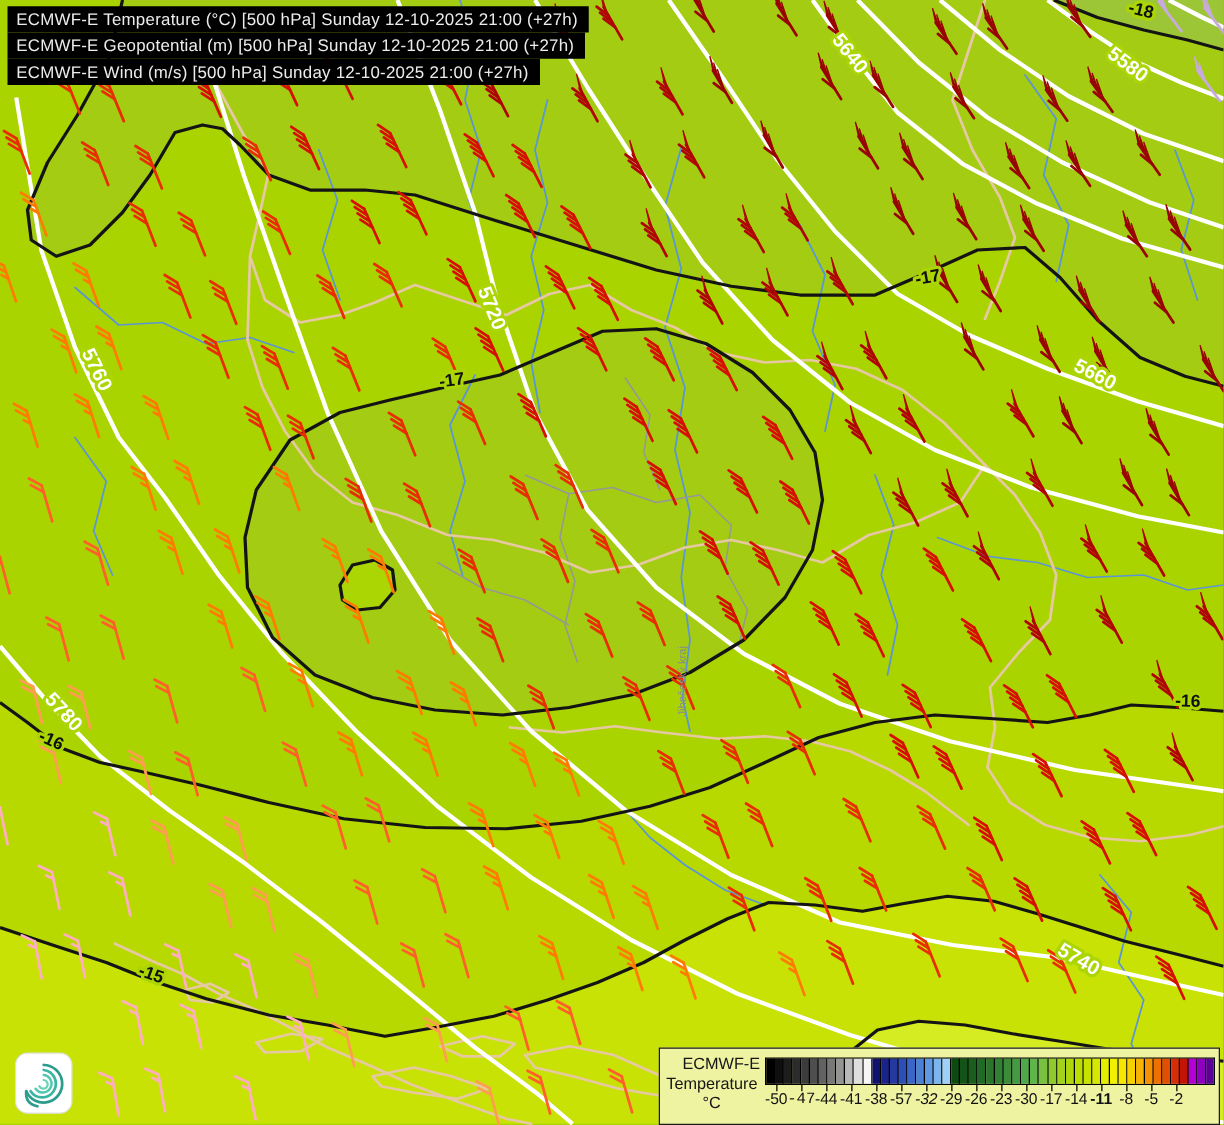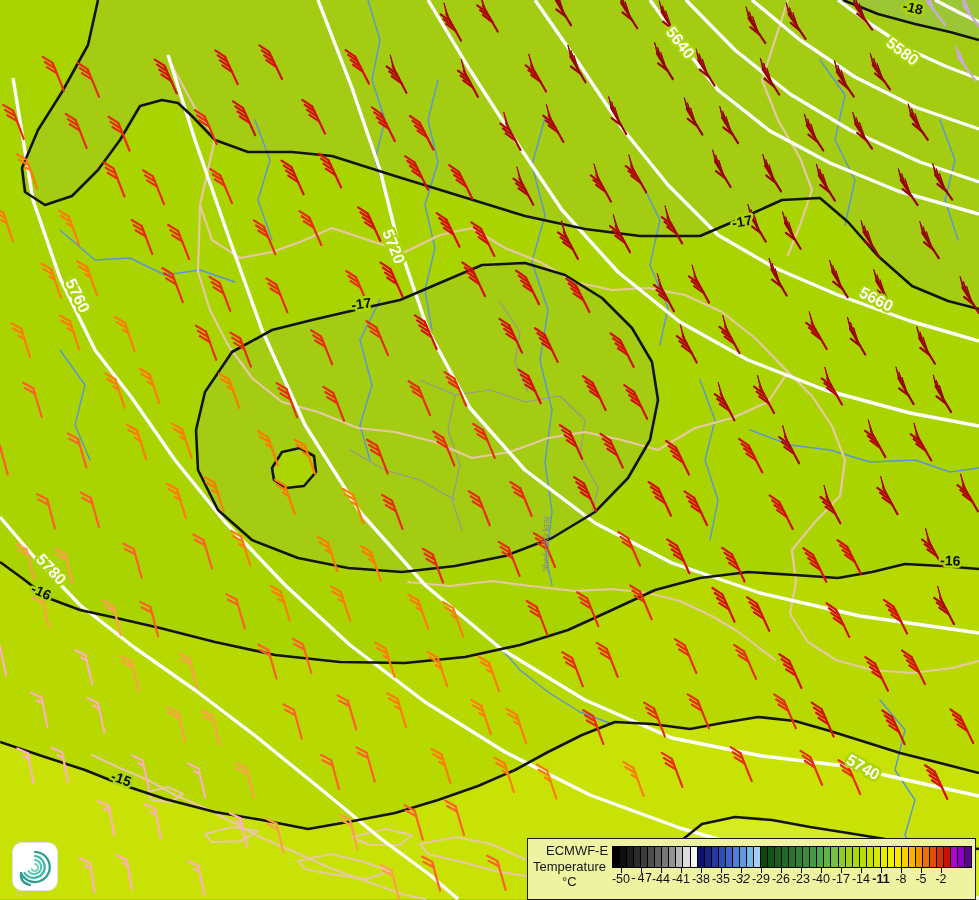--- a/index.html
+++ b/index.html
@@ -1647,20 +1647,25 @@
       <text x="0" y="0" fill="#ffffff" font-size="16" font-weight="bold" font-family="&quot;Liberation Sans&quot;,sans-serif" stroke="#abd504" stroke-width="5" paint-order="stroke" stroke-linejoin="round" transform="translate(35,560) rotate(47)">5780</text>
       <text x="0" y="0" fill="#101010" font-size="14" font-weight="bold" font-family="&quot;Liberation Sans&quot;,sans-serif" stroke="#abd504" stroke-width="5" paint-order="stroke" stroke-linejoin="round" transform="translate(902,10) rotate(14)">-18</text>
       <text x="0" y="0" fill="#101010" font-size="14" font-weight="bold" font-family="&quot;Liberation Sans&quot;,sans-serif" stroke="#abd504" stroke-width="5" paint-order="stroke" stroke-linejoin="round" transform="translate(733,228) rotate(-10)">-17</text>
       <text x="0" y="0" fill="#101010" font-size="14" font-weight="bold" font-family="&quot;Liberation Sans&quot;,sans-serif" stroke="#abd504" stroke-width="5" paint-order="stroke" stroke-linejoin="round" transform="translate(352,310) rotate(-8)">-17</text>
       <text x="0" y="0" fill="#101010" font-size="14" font-weight="bold" font-family="&quot;Liberation Sans&quot;,sans-serif" stroke="#abd504" stroke-width="5" paint-order="stroke" stroke-linejoin="round" transform="translate(30,592) rotate(25)">-16</text>
       <text x="0" y="0" fill="#101010" font-size="14" font-weight="bold" font-family="&quot;Liberation Sans&quot;,sans-serif" stroke="#abd504" stroke-width="5" paint-order="stroke" stroke-linejoin="round" transform="translate(940,565) rotate(2)">-16</text>
       <text x="0" y="0" fill="#101010" font-size="14" font-weight="bold" font-family="&quot;Liberation Sans&quot;,sans-serif" stroke="#abd504" stroke-width="5" paint-order="stroke" stroke-linejoin="round" transform="translate(110,780) rotate(20)">-15</text>
       <text fill="#8a8a8a" font-size="9" font-family="&quot;Liberation Sans&quot;,sans-serif" transform="translate(549,545) rotate(-90)" text-anchor="middle">Jihočeský kraj</text>
     </svg>
 
+  <div class="title-block">
+    <div class="title-line">ECMWF-E Temperature (°C) [500 hPa] Sunday 12-10-2025 21:00 (+27h)</div>
+    <div class="title-line">ECMWF-E Geopotential (m) [500 hPa] Sunday 12-10-2025 21:00 (+27h)</div>
+    <div class="title-line">ECMWF-E Wind (m/s) [500 hPa] Sunday 12-10-2025 21:00 (+27h)</div>
+  </div>
 
   <div class="legend">
     <div class="legend-labels">
       <div class="legend-model">ECMWF-E</div>
       <div class="legend-param">Temperature</div>
       <div class="legend-unit">°C</div>
     </div>
     <div class="legend-bar" id="legend-bar">
         <div class="legend-cell" style="background: rgb(0, 0, 0);"></div>
         <div class="legend-cell" style="background: rgb(15, 15, 15);"></div>
@@ -1719,31 +1724,31 @@
         <div class="legend-ticklabel" style="left: 76px;">-50</div>
         <div class="legend-tick" style="left: 113px;"></div>
         <div class="legend-ticklabel" style="left: 96px; font-family: Liberation Mono, monospace;">-47</div>
         <div class="legend-tick" style="left: 133px;"></div>
         <div class="legend-ticklabel" style="left: 116px;">-44</div>
         <div class="legend-tick" style="left: 153px;"></div>
         <div class="legend-ticklabel" style="left: 136px;">-41</div>
         <div class="legend-tick" style="left: 173px;"></div>
         <div class="legend-ticklabel" style="left: 156px;">-38</div>
         <div class="legend-tick" style="left: 193px;"></div>
-        <div class="legend-ticklabel" style="left: 176px;">-35</div>
+        <div class="legend-ticklabel" style="left: 176px;">-57</div>
         <div class="legend-tick" style="left: 213px;"></div>
         <div class="legend-ticklabel" style="left: 196px; font-style: italic;">-32</div>
         <div class="legend-tick" style="left: 233px;"></div>
         <div class="legend-ticklabel" style="left: 216px;">-29</div>
         <div class="legend-tick" style="left: 253px;"></div>
         <div class="legend-ticklabel" style="left: 236px;">-26</div>
         <div class="legend-tick" style="left: 273px;"></div>
         <div class="legend-ticklabel" style="left: 256px;">-23</div>
         <div class="legend-tick" style="left: 293px;"></div>
-        <div class="legend-ticklabel" style="left: 276px;">-40</div>
+        <div class="legend-ticklabel" style="left: 276px;">-30</div>
         <div class="legend-tick" style="left: 313px;"></div>
         <div class="legend-ticklabel" style="left: 296px;">-17</div>
         <div class="legend-tick" style="left: 333px;"></div>
         <div class="legend-ticklabel" style="left: 316px;">-14</div>
         <div class="legend-tick" style="left: 353px;"></div>
         <div class="legend-ticklabel" style="left: 336px; font-weight: bold;">-11</div>
         <div class="legend-tick" style="left: 373px;"></div>
         <div class="legend-ticklabel" style="left: 356px;">-8</div>
         <div class="legend-tick" style="left: 393px;"></div>
         <div class="legend-ticklabel" style="left: 376px;">-5</div>

